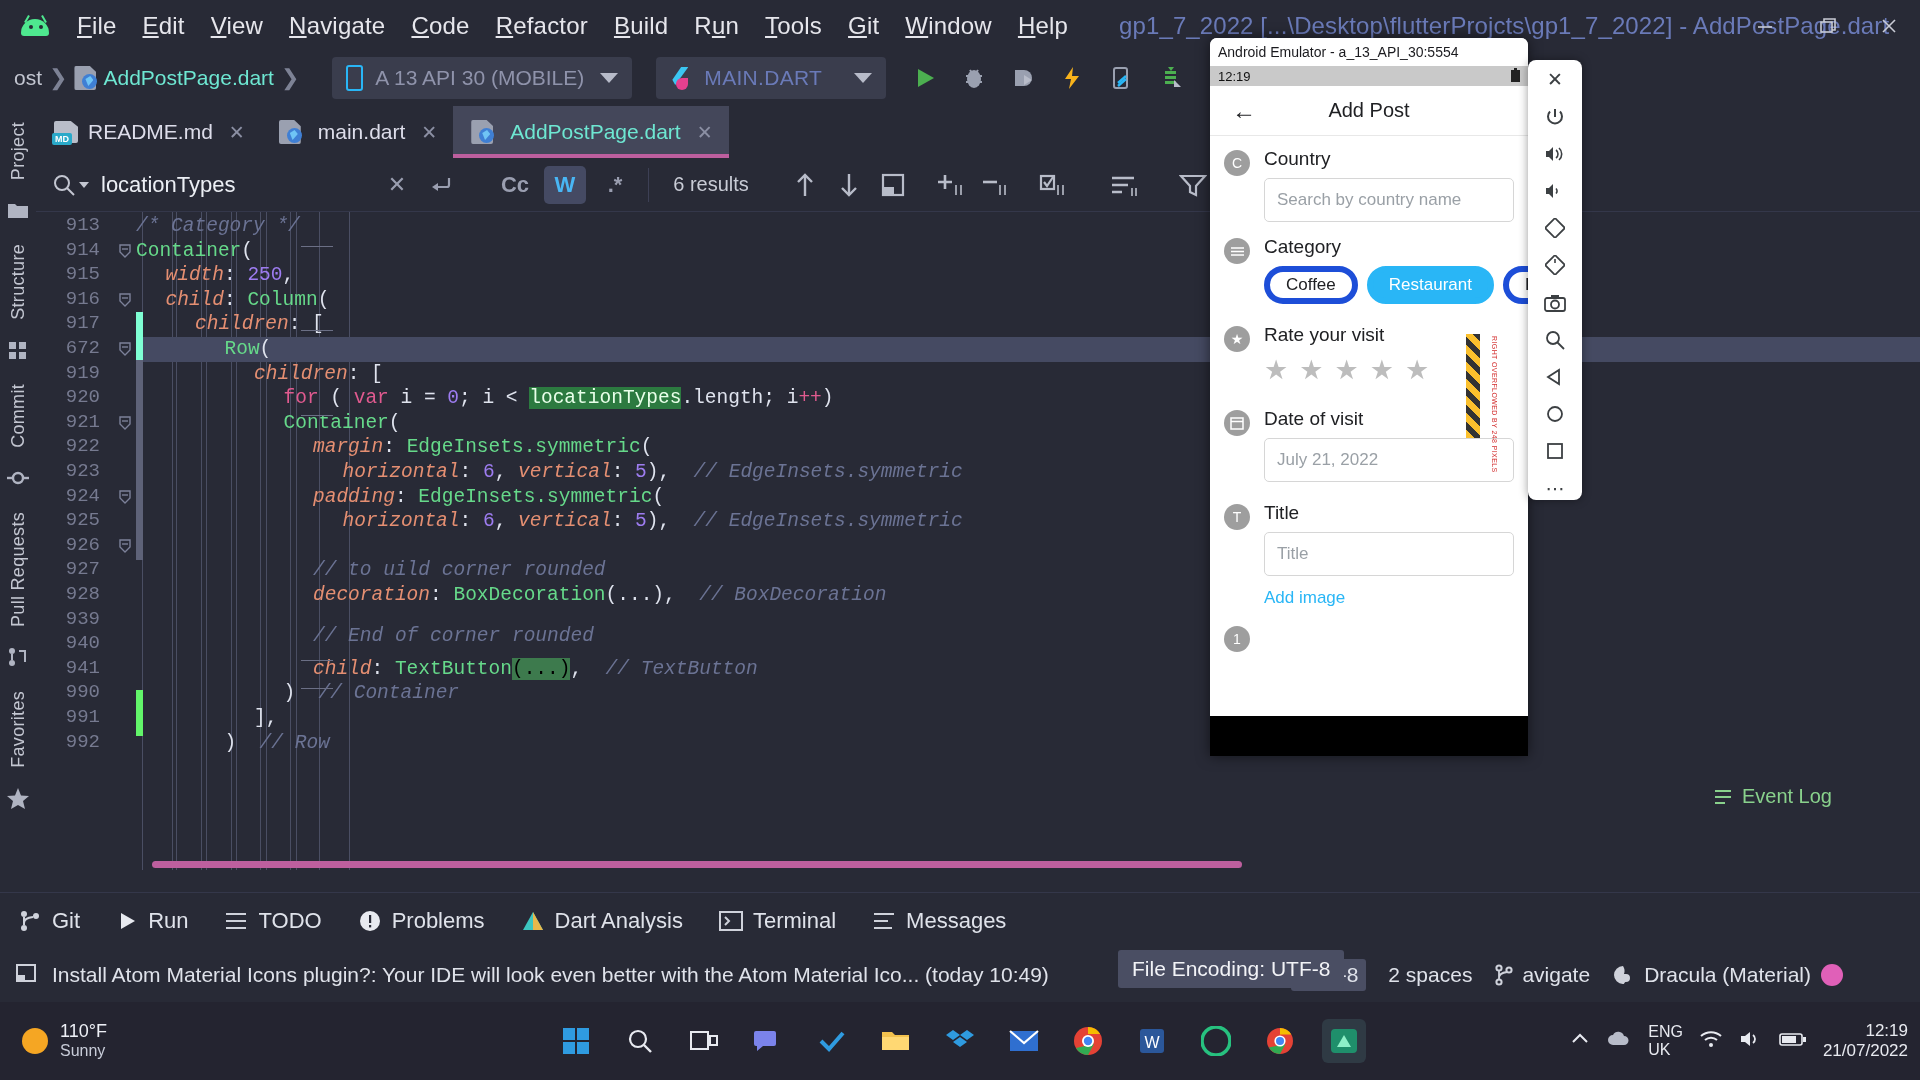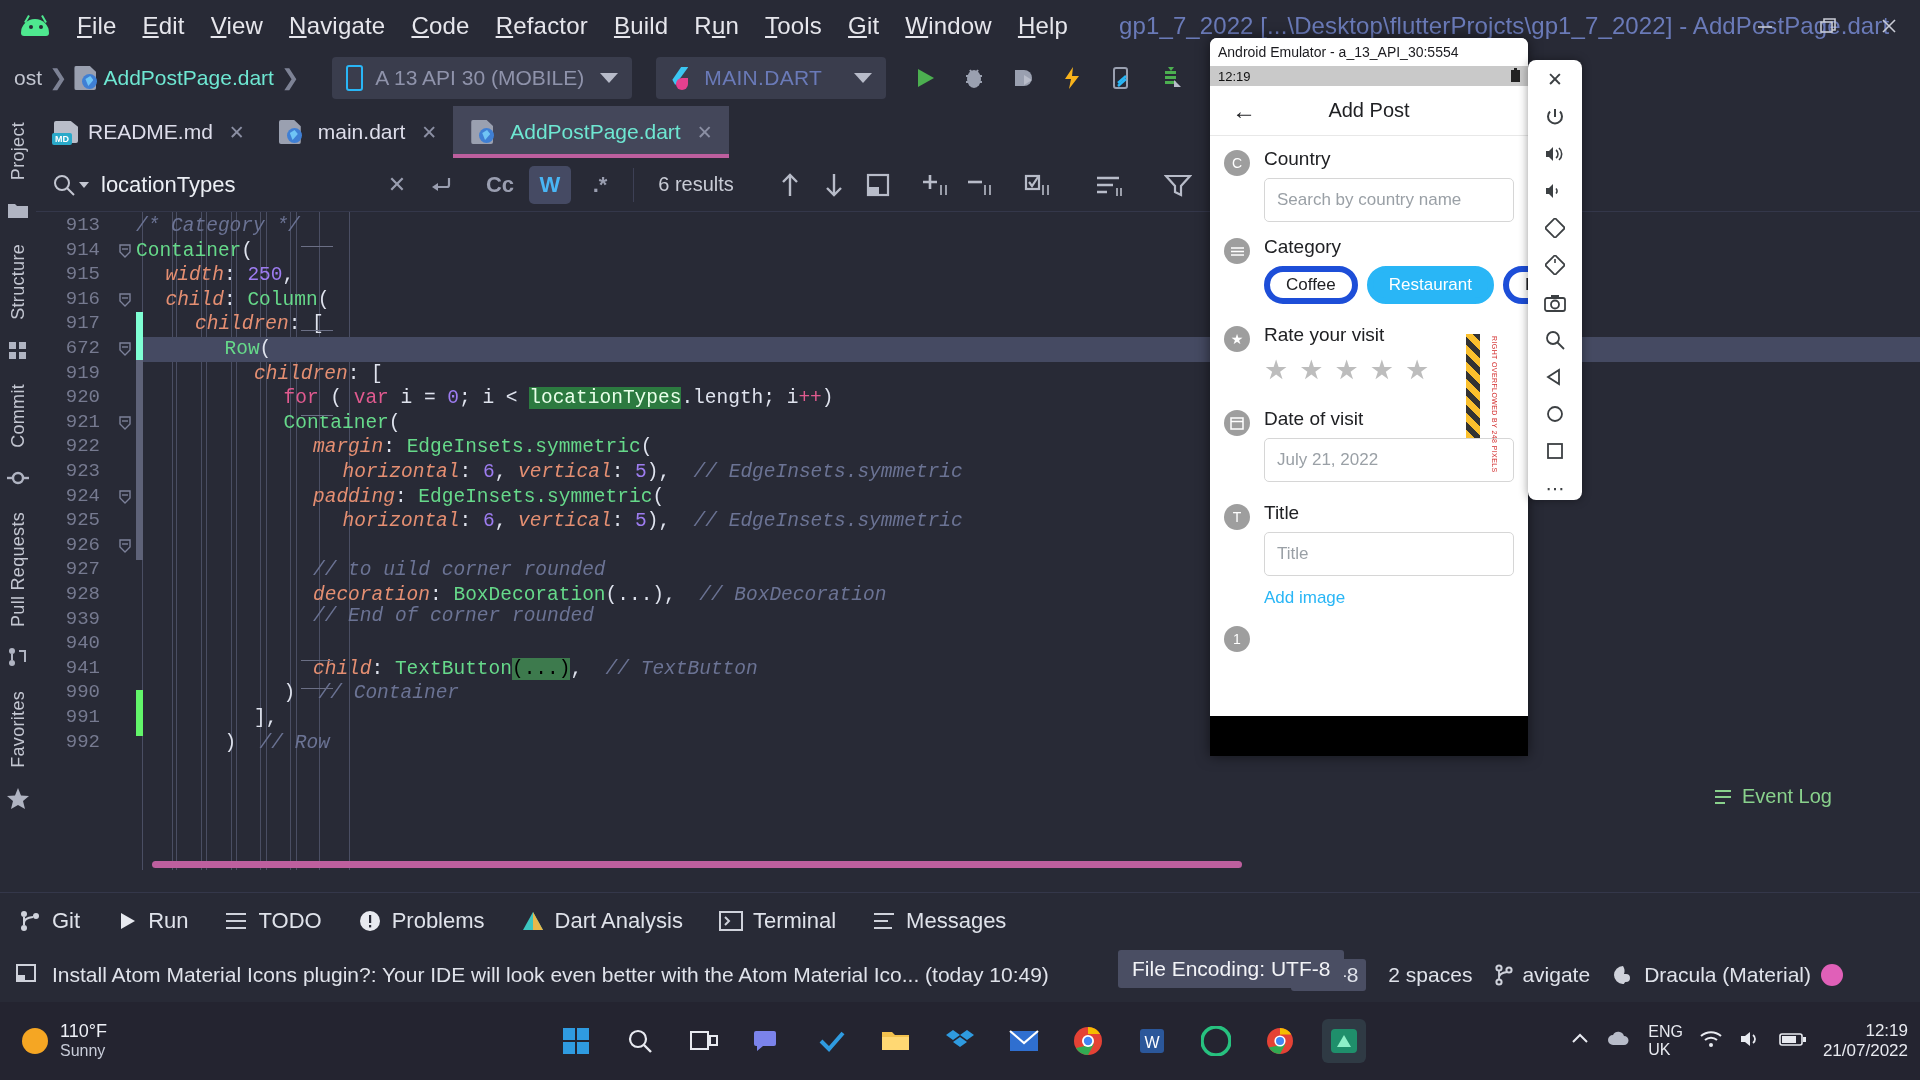--- a/index.html
+++ b/index.html
@@ -449,21 +449,21 @@
       <span style="border-left:5px solid transparent;border-right:5px solid transparent;border-top:6px solid #c3c6d1;display:inline-block"></span>
     </span>
     <span class="find-input">locationTypes</span>
     <span class="fb-btn" style="margin-left:44px">✕</span>
     <span class="fb-btn">
       <svg width="26" height="24" viewBox="0 0 26 24">
           <path d="M21 5 v7 a2 2 0 0 1 -2 2 H8" fill="none" stroke="#9a9eb0" stroke-width="2.2"></path>
           <polygon points="10,10 10,18 4,14" fill="#9a9eb0"></polygon>
         </svg>
     </span>
-    <span class="fb-toggle" style="margin-left:16px">Cc</span>
+    <span class="fb-toggle" style="margin-left:31px">Cc</span>
     <span class="fb-toggle on" style="margin-left:8px">W</span>
     <span class="fb-toggle" style="margin-left:8px">.*</span>
     <span class="fb-sep"></span>
     <span class="results">6 results</span>
     <span class="fb-btn" style="margin-left:22px">
       <svg width="26" height="28" viewBox="0 0 26 28">
           <line x1="13" y1="25" x2="13" y2="4" stroke="#b8bcc9" stroke-width="2.4"></line>
           <polyline points="6,11 13,4 20,11" fill="none" stroke="#b8bcc9" stroke-width="2.4"></polyline>
         </svg>
     </span>
@@ -595,21 +595,21 @@
         <div class="cline" style="top: 149.6px;"><span style="display:inline-block;width:118px"></span><span class="k-par">children</span><span class="k-pln">: [</span></div>
         <div class="cline" style="top: 174.2px;"><span style="display:inline-block;width:147.5px"></span><span class="k-kw">for</span><span class="k-pln"> ( </span><span class="k-kw">var</span><span class="k-pln"> i = </span><span class="k-num">0</span><span class="k-pln">; i &lt; </span><span class="hl">locationTypes</span><span class="k-pln">.length; i</span><span class="k-kw">++</span><span class="k-pln">)</span></div>
         <div class="cline" style="top: 198.8px;"><span style="display:inline-block;width:147.5px"></span><span class="k-cls">Container</span><span class="k-pln">(</span></div>
         <div class="cline" style="top: 223.4px;"><span style="display:inline-block;width:177px"></span><span class="k-par">margin</span><span class="k-pln">: </span><span class="k-cls">EdgeInsets.symmetric</span><span class="k-pln">(</span></div>
         <div class="cline" style="top: 248px;"><span style="display:inline-block;width:206.5px"></span><span class="k-par">horizontal</span><span class="k-pln">: </span><span class="k-num">6</span><span class="k-pln">, </span><span class="k-par">vertical</span><span class="k-pln">: </span><span class="k-num">5</span><span class="k-pln">),  </span><span class="k-com">// EdgeInsets.symmetric</span></div>
         <div class="cline" style="top: 272.6px;"><span style="display:inline-block;width:177px"></span><span class="k-par">padding</span><span class="k-pln">: </span><span class="k-cls">EdgeInsets.symmetric</span><span class="k-pln">(</span></div>
         <div class="cline" style="top: 297.2px;"><span style="display:inline-block;width:206.5px"></span><span class="k-par">horizontal</span><span class="k-pln">: </span><span class="k-num">6</span><span class="k-pln">, </span><span class="k-par">vertical</span><span class="k-pln">: </span><span class="k-num">5</span><span class="k-pln">),  </span><span class="k-com">// EdgeInsets.symmetric</span></div>
         <div class="cline" style="top: 321.8px;"><span style="display:inline-block;width:177px"></span></div>
         <div class="cline" style="top: 346.4px;"><span style="display:inline-block;width:177px"></span><span class="k-com">// to uild corner rounded</span></div>
         <div class="cline" style="top: 371px;"><span style="display:inline-block;width:177px"></span><span class="k-par">decoration</span><span class="k-pln">: </span><span class="k-cls">BoxDecoration</span><span class="k-pln">(...),  </span><span class="k-com">// BoxDecoration</span></div>
-        <div class="cline" style="top: 392px;"><span style="display:inline-block;width:177px"></span><span class="k-com">// End of corner rounded</span></div>
+        <div class="cline" style="top: 412px;"><span style="display:inline-block;width:177px"></span><span class="k-com">// End of corner rounded</span></div>
         <div class="cline" style="top: 420.2px;"><span style="display:inline-block;width:177px"></span></div>
         <div class="cline" style="top: 444.8px;"><span style="display:inline-block;width:177px"></span><span class="k-par">child</span><span class="k-pln">: </span><span class="k-cls">TextButton</span><span class="hl2">(...)</span><span class="k-pln">,  </span><span class="k-com">// TextButton</span></div>
         <div class="cline" style="top: 469.4px;"><span style="display:inline-block;width:147.5px"></span><span class="k-pln">)  </span><span class="k-com">// Container</span></div>
         <div class="cline" style="top: 494px;"><span style="display:inline-block;width:118px"></span><span class="k-pln">],</span></div>
         <div class="cline" style="top: 518.6px;"><span style="display:inline-block;width:88.5px"></span><span class="k-pln">)  </span><span class="k-com">// Row</span></div>
         <div class="hline" style="left: 165px; width: 32px; top: 34px;"></div>
         <div class="hline" style="left: 165px; width: 32px; top: 118px;"></div>
         <div class="hline" style="left: 165px; width: 32px; top: 203px;"></div>
         <div class="hline" style="left: 165px; width: 32px; top: 448px;"></div>
         <div class="hline" style="left: 165px; width: 32px; top: 476px;"></div>

